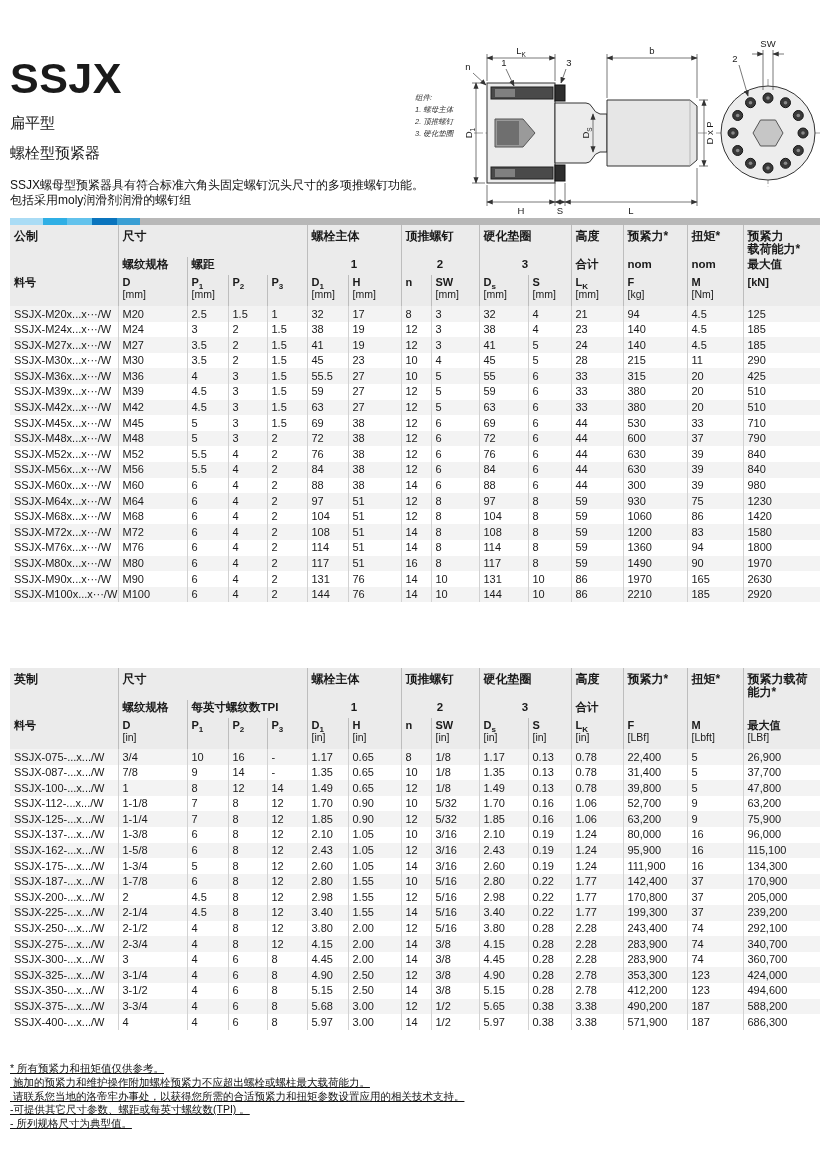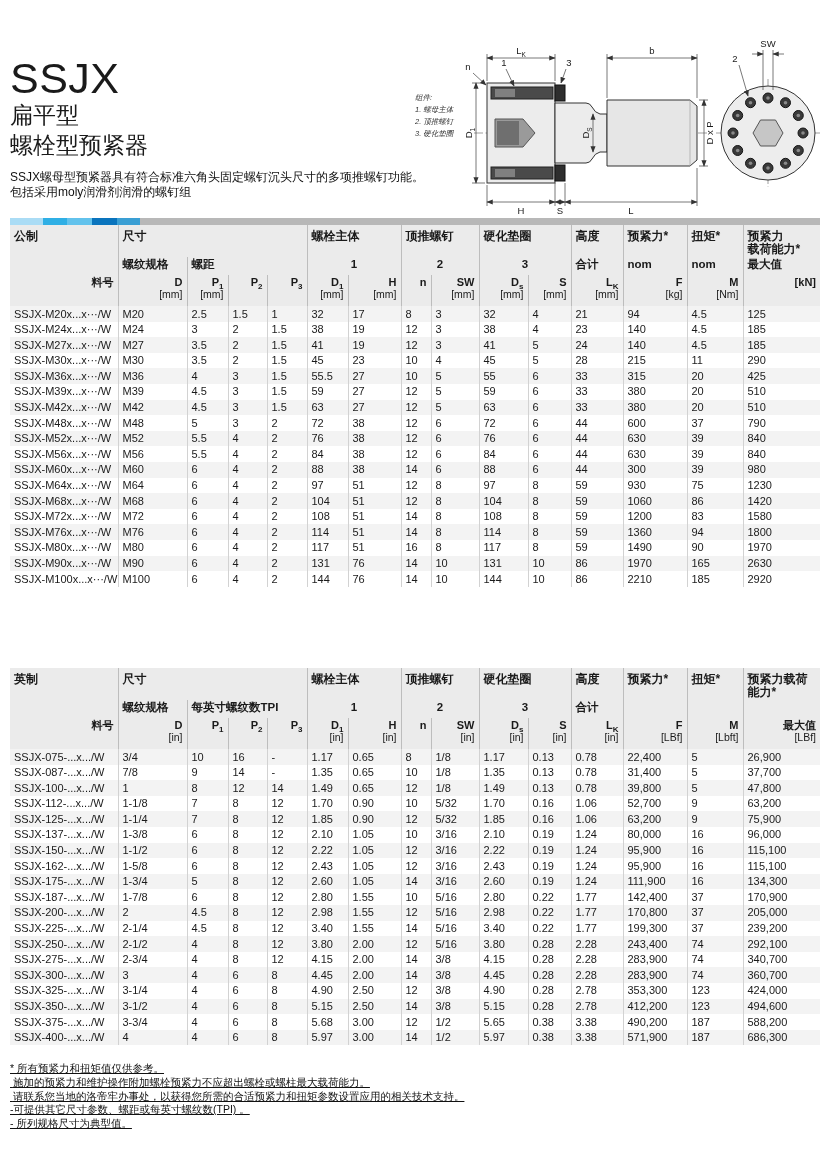--- a/index.html
+++ b/index.html
@@ -2,42 +2,42 @@
 <html><head>
 <meta charset="utf-8">
 <style>
   html,body{margin:0;padding:0;}
   body{
     width:830px;height:1149px;position:relative;overflow:hidden;background:#fff;
     font-family:"Liberation Sans","DejaVu Sans",sans-serif;color:#1a1a1a;
   }
   
   .hdr{position:absolute;left:10px;top:56px;width:420px;}
-  .title{font-size:43px;font-weight:400;line-height:44px;letter-spacing:.5px;}
-  .subtitle{font-size:23px;line-height:30px;margin-top:0;}
+  .title{font-size:43px;font-weight:700;line-height:44px;letter-spacing:.5px;}
+  .subtitle{font-size:15px;line-height:30px;margin-top:8px;}
   .desc{font-size:12px;line-height:15px;margin-top:10px;color:#111;}
   
   .drawing{position:absolute;left:415px;top:28px;width:415px;height:196px;}
   .legend{position:absolute;left:0;top:64px;width:52px;font-size:7.5px;line-height:12px;color:#333;font-style:italic;}
   .drawing svg{position:absolute;left:25px;top:0;}
   svg text{font-size:9.5px;fill:#1a1a1a;}
   
   .colorbar{position:absolute;left:10px;top:218px;width:810px;height:7px;display:flex;}
   .colorbar div{height:7px;}
   
   table{position:absolute;left:10px;width:810px;border-collapse:collapse;table-layout:fixed;}
   #metric{top:225px;}
   #imperial{top:668px;}
   th,td{border-left:1px solid #d2d2d2;overflow:hidden;}
   th:first-child,td:first-child{border-left:none;}
   thead th{background:#ebebeb;text-align:left;vertical-align:top;padding:1px 4px;
            font-size:11px;font-weight:bold;white-space:pre-line;border-left-color:#bdbdbd;}
   tr.h1 th{font-size:12px;padding-top:5px;height:24px;line-height:13px;}
   tr.h2 th{height:16px;font-size:11.5px;line-height:13px;}
-  tr.h3 th{height:29px;line-height:12px;text-align:right;}
+  tr.h3 th{height:29px;line-height:12px;}
   th.ctr{text-align:center;}
   .unit{font-weight:400;font-size:10.5px;line-height:12px;}
   tbody td{font-size:11px;line-height:12.6px;padding:1.5px 4px;white-space:nowrap;}
   tbody tr:nth-child(odd){background:#f3f3f3;}
   sub{font-size:8px;line-height:0;}
   
   .footnotes{position:absolute;left:10px;top:1062px;width:810px;font-size:10.5px;
              line-height:13.8px;color:#111;text-decoration:underline;}
   .footnotes div{white-space:pre-wrap;}
 </style>
@@ -351,20 +351,37 @@
         <td>12</td>
         <td>5</td>
         <td>63</td>
         <td>6</td>
         <td>33</td>
         <td>380</td>
         <td>20</td>
         <td>510</td>
       </tr>
       <tr>
+        <td>SSJX-M45x...x···/W</td>
+        <td>M45</td>
+        <td>5</td>
+        <td>3</td>
+        <td>1.5</td>
+        <td>69</td>
+        <td>38</td>
+        <td>12</td>
+        <td>6</td>
+        <td>69</td>
+        <td>6</td>
+        <td>44</td>
+        <td>530</td>
+        <td>33</td>
+        <td>710</td>
+      </tr>
+      <tr>
         <td>SSJX-M48x...x···/W</td>
         <td>M48</td>
         <td>5</td>
         <td>3</td>
         <td>2</td>
         <td>72</td>
         <td>38</td>
         <td>12</td>
         <td>6</td>
         <td>72</td>
@@ -705,37 +722,20 @@
         <td>10</td>
         <td>3/16</td>
         <td>2.10</td>
         <td>0.19</td>
         <td>1.24</td>
         <td>80,000</td>
         <td>16</td>
         <td>96,000</td>
       </tr>
       <tr>
-        <td>SSJX-150-...x.../W</td>
-        <td>1-1/2</td>
-        <td>6</td>
-        <td>8</td>
-        <td>12</td>
-        <td>2.22</td>
-        <td>1.05</td>
-        <td>12</td>
-        <td>3/16</td>
-        <td>2.22</td>
-        <td>0.19</td>
-        <td>1.24</td>
-        <td>95,900</td>
-        <td>16</td>
-        <td>115,100</td>
-      </tr>
-      <tr>
         <td>SSJX-162-...x.../W</td>
         <td>1-5/8</td>
         <td>6</td>
         <td>8</td>
         <td>12</td>
         <td>2.43</td>
         <td>1.05</td>
         <td>12</td>
         <td>3/16</td>
         <td>2.43</td>

